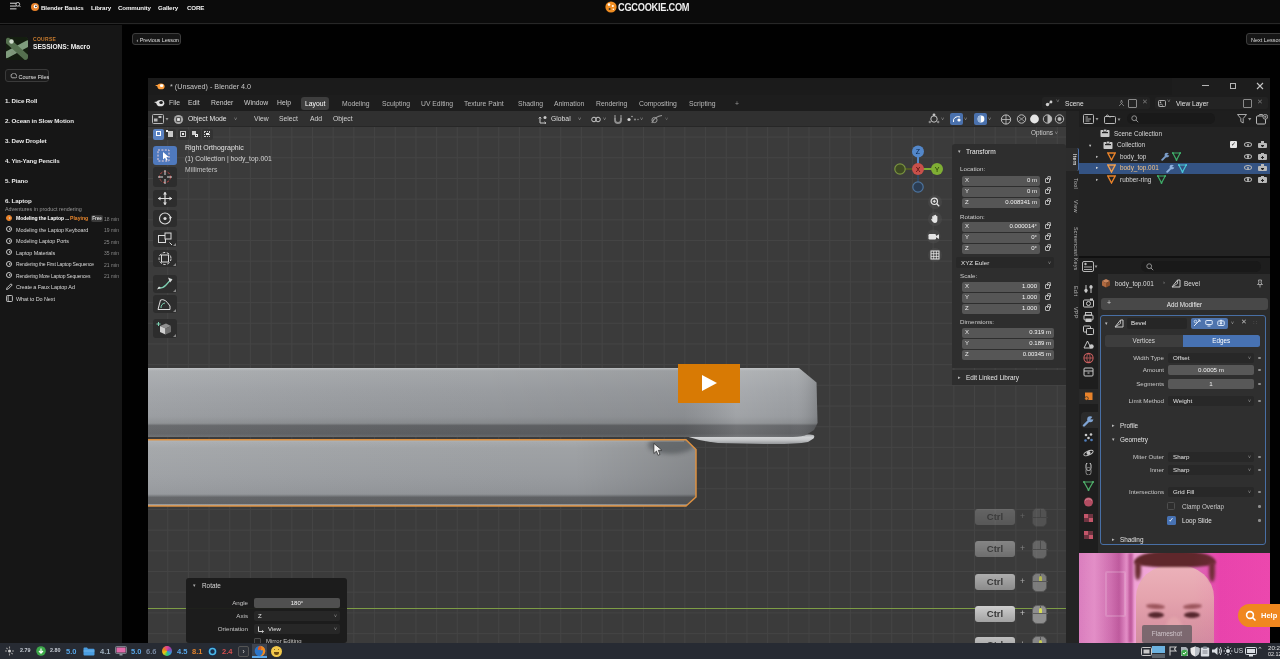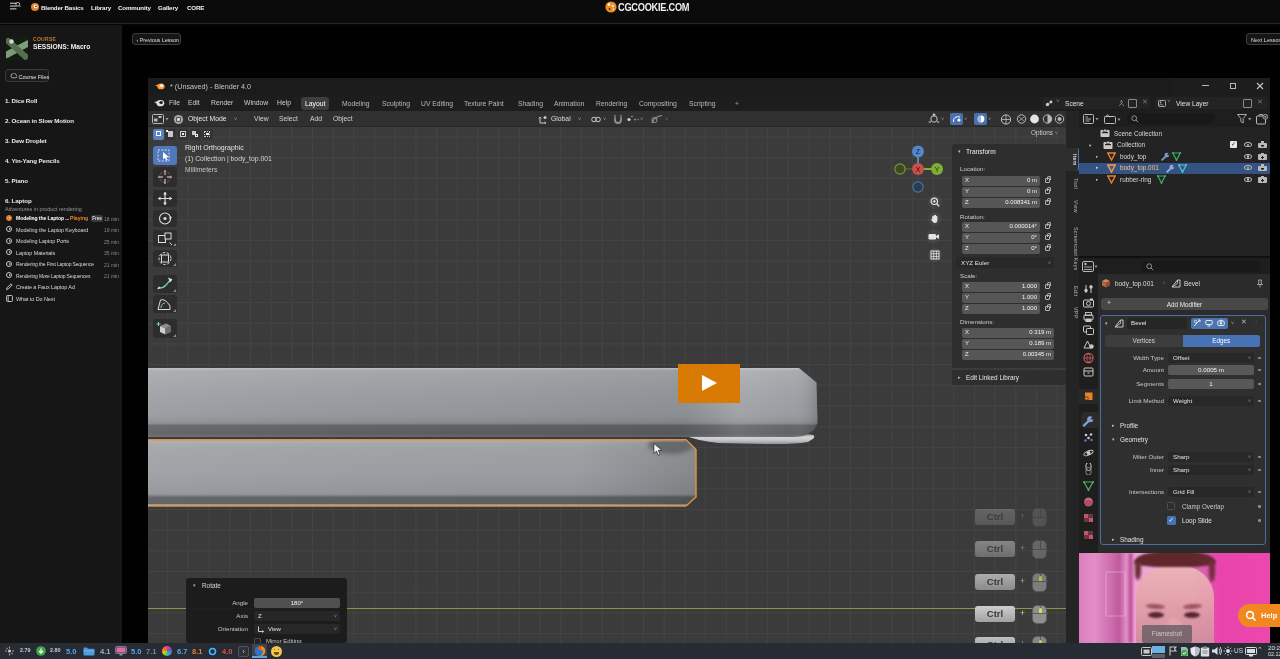--- a/index.html
+++ b/index.html
@@ -1029,29 +1029,29 @@
         <path d="M0.5 1.5 Q0.5 0.5 1.5 0.5 H4 L5 1.8 H10.5 Q11.5 1.8 11.5 2.8 V7.5 Q11.5 8.5 10.5 8.5 H1.5 Q0.5 8.5 0.5 7.5 Z" fill="#4a9de0"></path>
         <path d="M0.5 4 H11.5" stroke="#7cbbee" stroke-width="0.8"></path>
       </svg>
     <div class="tbt" style="left:100px;color:#9daebc;font-size:7.5px">4.1</div>
     <svg class="abs" style="left:115px;top:3px" width="12" height="10" viewBox="0 0 12 10">
         <rect x="0.5" y="0.5" width="11" height="7" rx="1" fill="#3b4048" stroke="#8a929c" stroke-width="0.8"></rect>
         <rect x="1.5" y="1.5" width="9" height="5" fill="#e06aaa"></rect>
         <rect x="4.5" y="8" width="3" height="1.5" fill="#8a929c"></rect>
       </svg>
     <div class="tbt" style="left:131px;color:#58a6e8;font-size:7.5px">5.0</div>
-    <div class="tbt" style="left:146px;color:#7888a0;font-size:7.5px">7.1</div>
+    <div class="tbt" style="left:146px;color:#7888a0;font-size:7.5px">6.6</div>
     <div class="abs" style="left:162px;top:3px;width:10px;height:10px;border-radius:50%;background:conic-gradient(#e84393,#8e44ad,#3498db,#2ecc71,#f1c40f,#e67e22,#e84393)"></div>
-    <div class="tbt" style="left:177px;color:#58a6e8;font-size:7.5px">6.7</div>
+    <div class="tbt" style="left:177px;color:#58a6e8;font-size:7.5px">4.5</div>
     <div class="tbt" style="left:192px;color:#e0822c;font-size:7.5px">8.1</div>
     <svg class="abs" style="left:207px;top:2.5px" width="11" height="11" viewBox="0 0 11 11">
         <circle cx="5.5" cy="5.5" r="5" fill="#1a2c4a"></circle>
         <circle cx="5.5" cy="5.5" r="3" fill="none" stroke="#4ab8e8" stroke-width="1.6"></circle>
       </svg>
-    <div class="tbt" style="left:222px;color:#d85050;font-size:7.5px;font-weight:bold">4.0</div>
+    <div class="tbt" style="left:222px;color:#d85050;font-size:7.5px;font-weight:bold">2.4</div>
     <div class="abs" style="left:238px;top:2.5px;width:11px;height:11px;background:#2d3138;border:1px solid #555;border-radius:2px;color:#ddd;font-size:6.5px;text-align:center;line-height:10px">›</div>
     <div class="abs" style="left:252px;top:0.5px;width:15px;height:14.5px;background:#3d4450;border-bottom:2px solid #58a6e8">
       <svg class="abs" style="left:1.5px;top:1px" width="12" height="12" viewBox="0 0 12 12">
           <circle cx="6" cy="6" r="5.3" fill="#2b74c8"></circle>
           <path d="M6 0.7 A5.3 5.3 0 0 1 11.3 6 A5.3 5.3 0 0 1 6 11.3 C8 10 9.3 8 8.8 5 C8 5.8 7 5.5 6.5 4.5 C7.5 4 7.8 2.5 6 0.7" fill="#f28a1e"></path>
           <path d="M6 0.7 C4 2 3.5 4 4.2 5.2 C5 4.5 6.2 4.8 6.5 4.5 C7.5 4 7.8 2.5 6 0.7" fill="#e85a12"></path>
         </svg>
     </div>
     <div class="abs" style="left:271px;top:2.5px;width:11px;height:11px;border-radius:50%;background:#f2c84b">
       <div class="abs" style="left:2.5px;top:3px;width:1.8px;height:1.8px;border-radius:50%;background:#6b4a12"></div>

